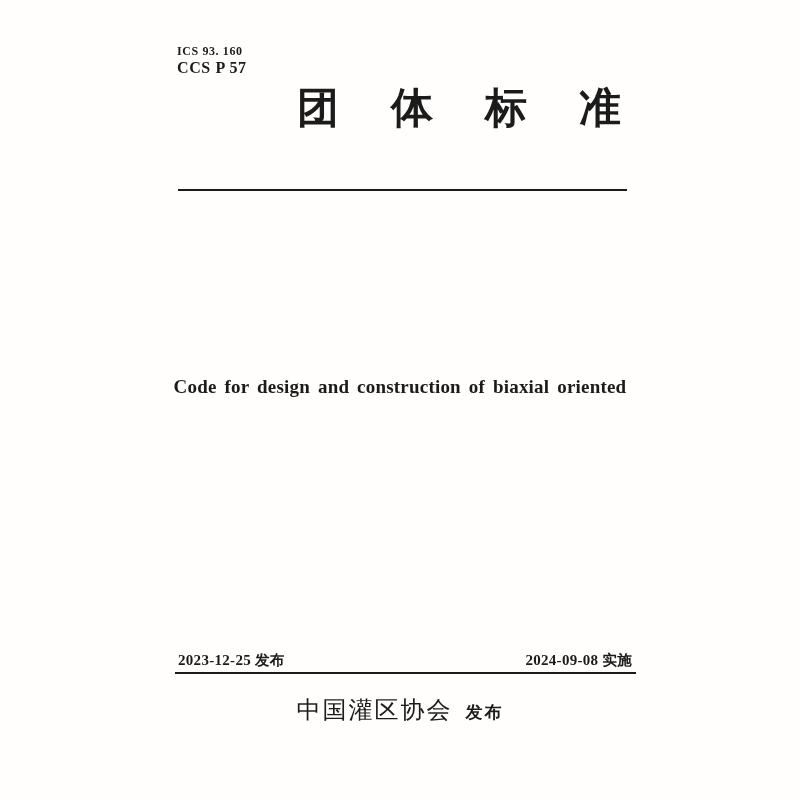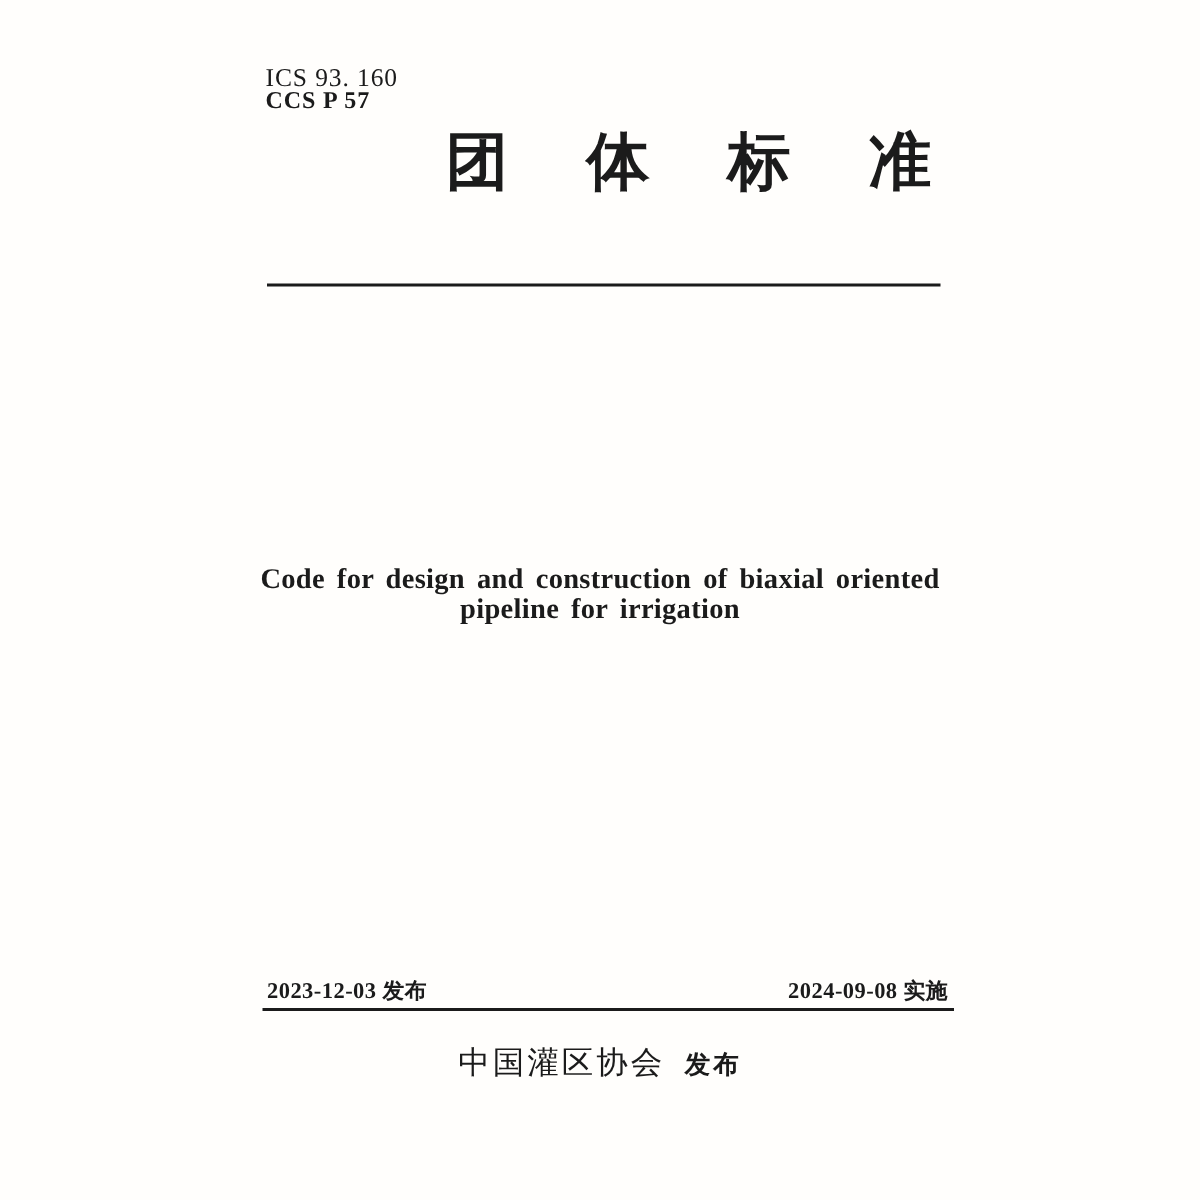--- a/index.html
+++ b/index.html
@@ -18,22 +18,22 @@
     position: relative;
     width: 800px;
     height: 800px;
     background: #fffefc;
   }
   .abs { position: absolute; }
 
   
   .ics-code {
     left: 177px; top: 44px;
-    font-size: 17px;
-    font-weight: normal;
+    font-size: 12px;
+    font-weight: bold;
     letter-spacing: 0.6px;
     line-height: 15px;
     white-space: pre;
   }
   .ccs-code {
     left: 177px; top: 60px;
     font-size: 16px;
     font-weight: bold;
     letter-spacing: 0.6px;
     line-height: 15px;
@@ -109,21 +109,21 @@
   }
 
   
   .publisher-line {
     left: 0; top: 694px;
     width: 800px;
     text-align: center;
     white-space: nowrap;
   }
   .publisher-name {
-    font-size: 21px;
+    font-size: 24px;
     font-weight: 500;
     letter-spacing: 2px;
     font-family: Liberation Mono, monospace;
   }
   .publish-action {
     font-size: 17px;
     font-weight: 600;
     margin-left: 13px;
     letter-spacing: 2px;
     font-family: "Liberation Sans", "DejaVu Sans", sans-serif;
@@ -138,25 +138,24 @@
   <div class="abs ccs-code">CCS P 57</div>
 
   <div class="abs doc-type">团体标准</div>
 
 
   <div class="abs rule rule-top"></div>
 
 
   <div class="abs title-en">
     <div>Code for design and construction of biaxial oriented</div>
-    <div>pipeline for irrigation</div>
   </div>
 
   <div class="abs date-line issue-date">
-    <span>2023-12-03</span><span class="cjk">发布</span>
+    <span>2023-12-25</span><span class="cjk">发布</span>
   </div>
 
   <div class="abs date-line impl-date">
     <span>2024-09-08</span><span class="cjk">实施</span>
   </div>
 
   <div class="abs rule rule-foot"></div>
 
   <div class="abs publisher-line">
     <span class="publisher-name">中国灌区协会</span><span class="publish-action">发布</span>

